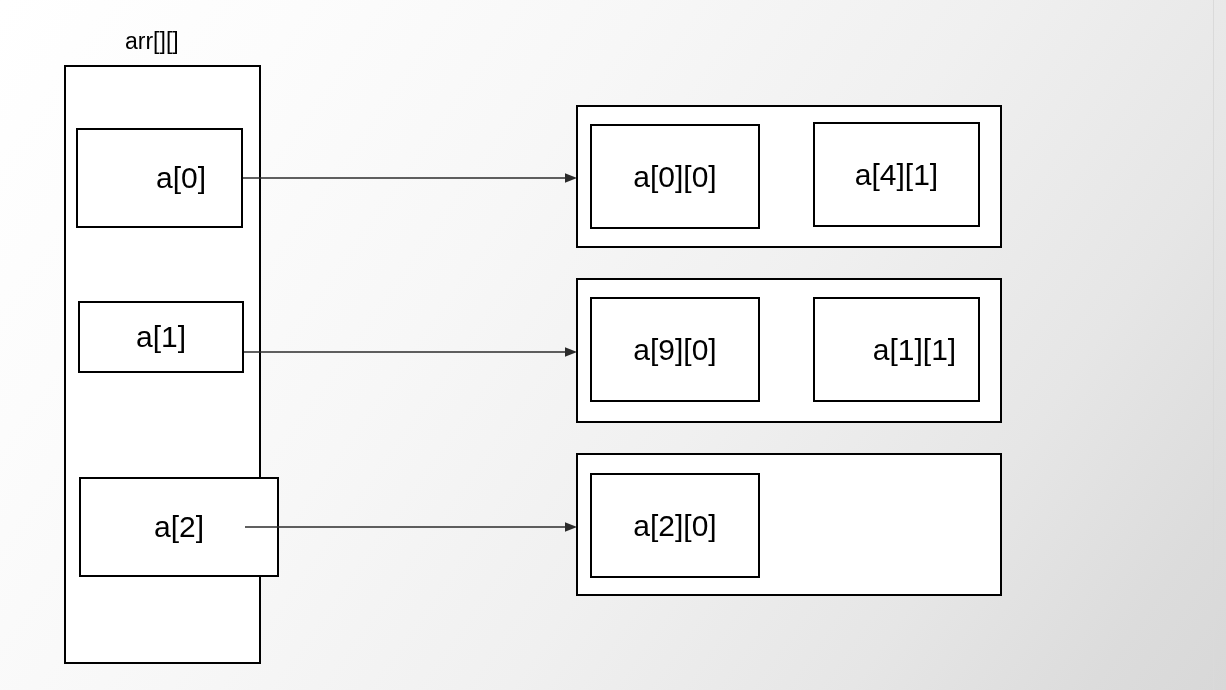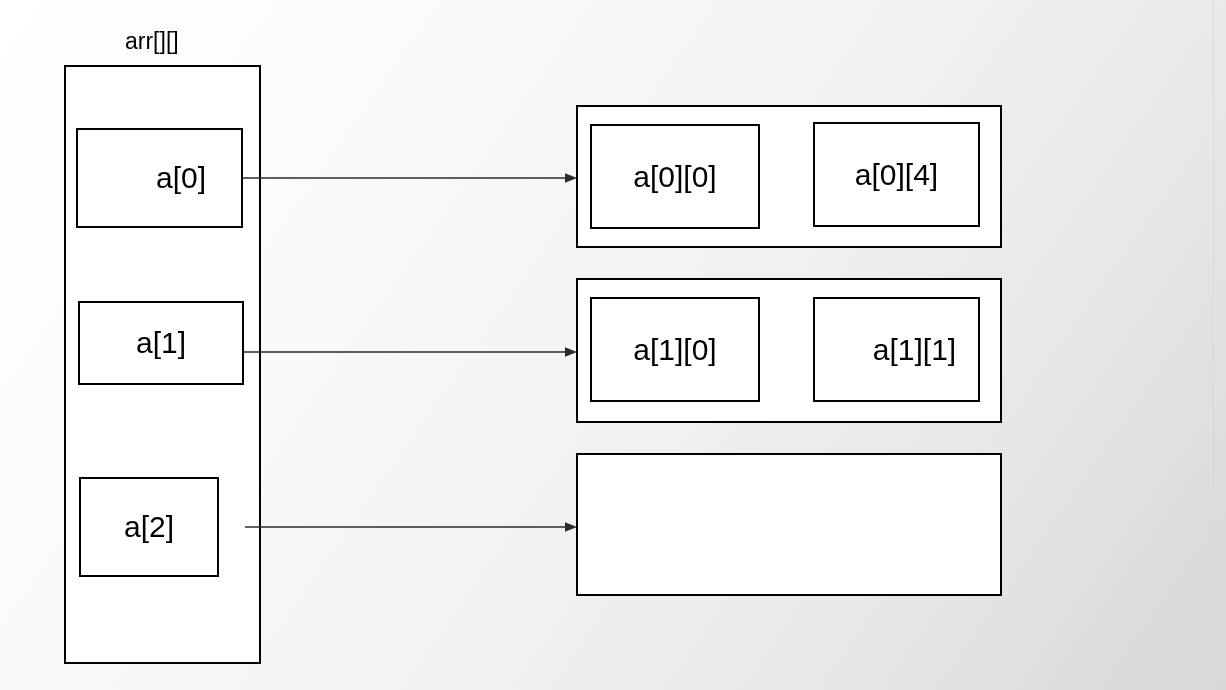--- a/index.html
+++ b/index.html
@@ -95,25 +95,25 @@
   <div id="edge-rule"></div>
 
   <div class="label" id="title-arr">arr[][]</div>
 
   <div class="box outer" style="left:64px; top:65px; width:197px; height:599px;"></div>
 
   <div class="cell" style="left:76px; top:128px; width:167px; height:100px;padding-left:43px;">
     <span class="cell-text">a[0]</span>
   </div>
 
-  <div class="cell" style="left:78px; top:301px; width:166px; height:84px;">
+  <div class="cell" style="left:78px; top:301px; width:166px; height:72px;">
     <span class="cell-text">a[1]</span>
   </div>
 
-  <div class="cell" style="left:79px; top:477px; width:140px; height:100px;align-items:center;">
+  <div class="cell" style="left:79px; top:477px; width:200px; height:100px;align-items:center;">
     <span class="cell-text">a[2]</span>
   </div>
 
   <div class="arrow" style="left:243px; top:172px; width:334px;">
     <svg width="334" height="12" viewBox="0 0 334 12">
       <line x1="0" y1="6" x2="326" y2="6" stroke="#2b2b2b" stroke-width="1.6"></line>
       <polygon points="334,6 322,1.2 322,10.8" fill="#2b2b2b"></polygon>
     </svg>
   </div>
 
@@ -131,30 +131,33 @@
     </svg>
   </div>
 
   <div class="box outer" style="left:576px; top:105px; width:426px; height:143px;"></div>
 
   <div class="cell wide" style="left:590px; top:124px; width:170px; height:105px;">
     <span class="cell-text">a[0][0]</span>
   </div>
 
   <div class="cell wide" style="left:813px; top:122px; width:167px; height:105px;">
-    <span class="cell-text">a[0][4]</span>
+    <span class="cell-text">a[4][1]</span>
   </div>
 
   <div class="box outer" style="left:576px; top:278px; width:426px; height:145px;"></div>
 
   <div class="cell wide" style="left:590px; top:297px; width:170px; height:105px;">
-    <span class="cell-text">a[1][0]</span>
+    <span class="cell-text">a[9][0]</span>
   </div>
 
   <div class="cell wide" style="left:813px; top:297px; width:167px; height:105px;padding-left:36px;">
     <span class="cell-text">a[1][1]</span>
   </div>
 
   <div class="box outer" style="left:576px; top:453px; width:426px; height:143px;"></div>
 
+  <div class="cell wide" style="left:590px; top:473px; width:170px; height:105px;">
+    <span class="cell-text">a[2][0]</span>
+  </div>
 
 
 </div>
 
 </body></html>

